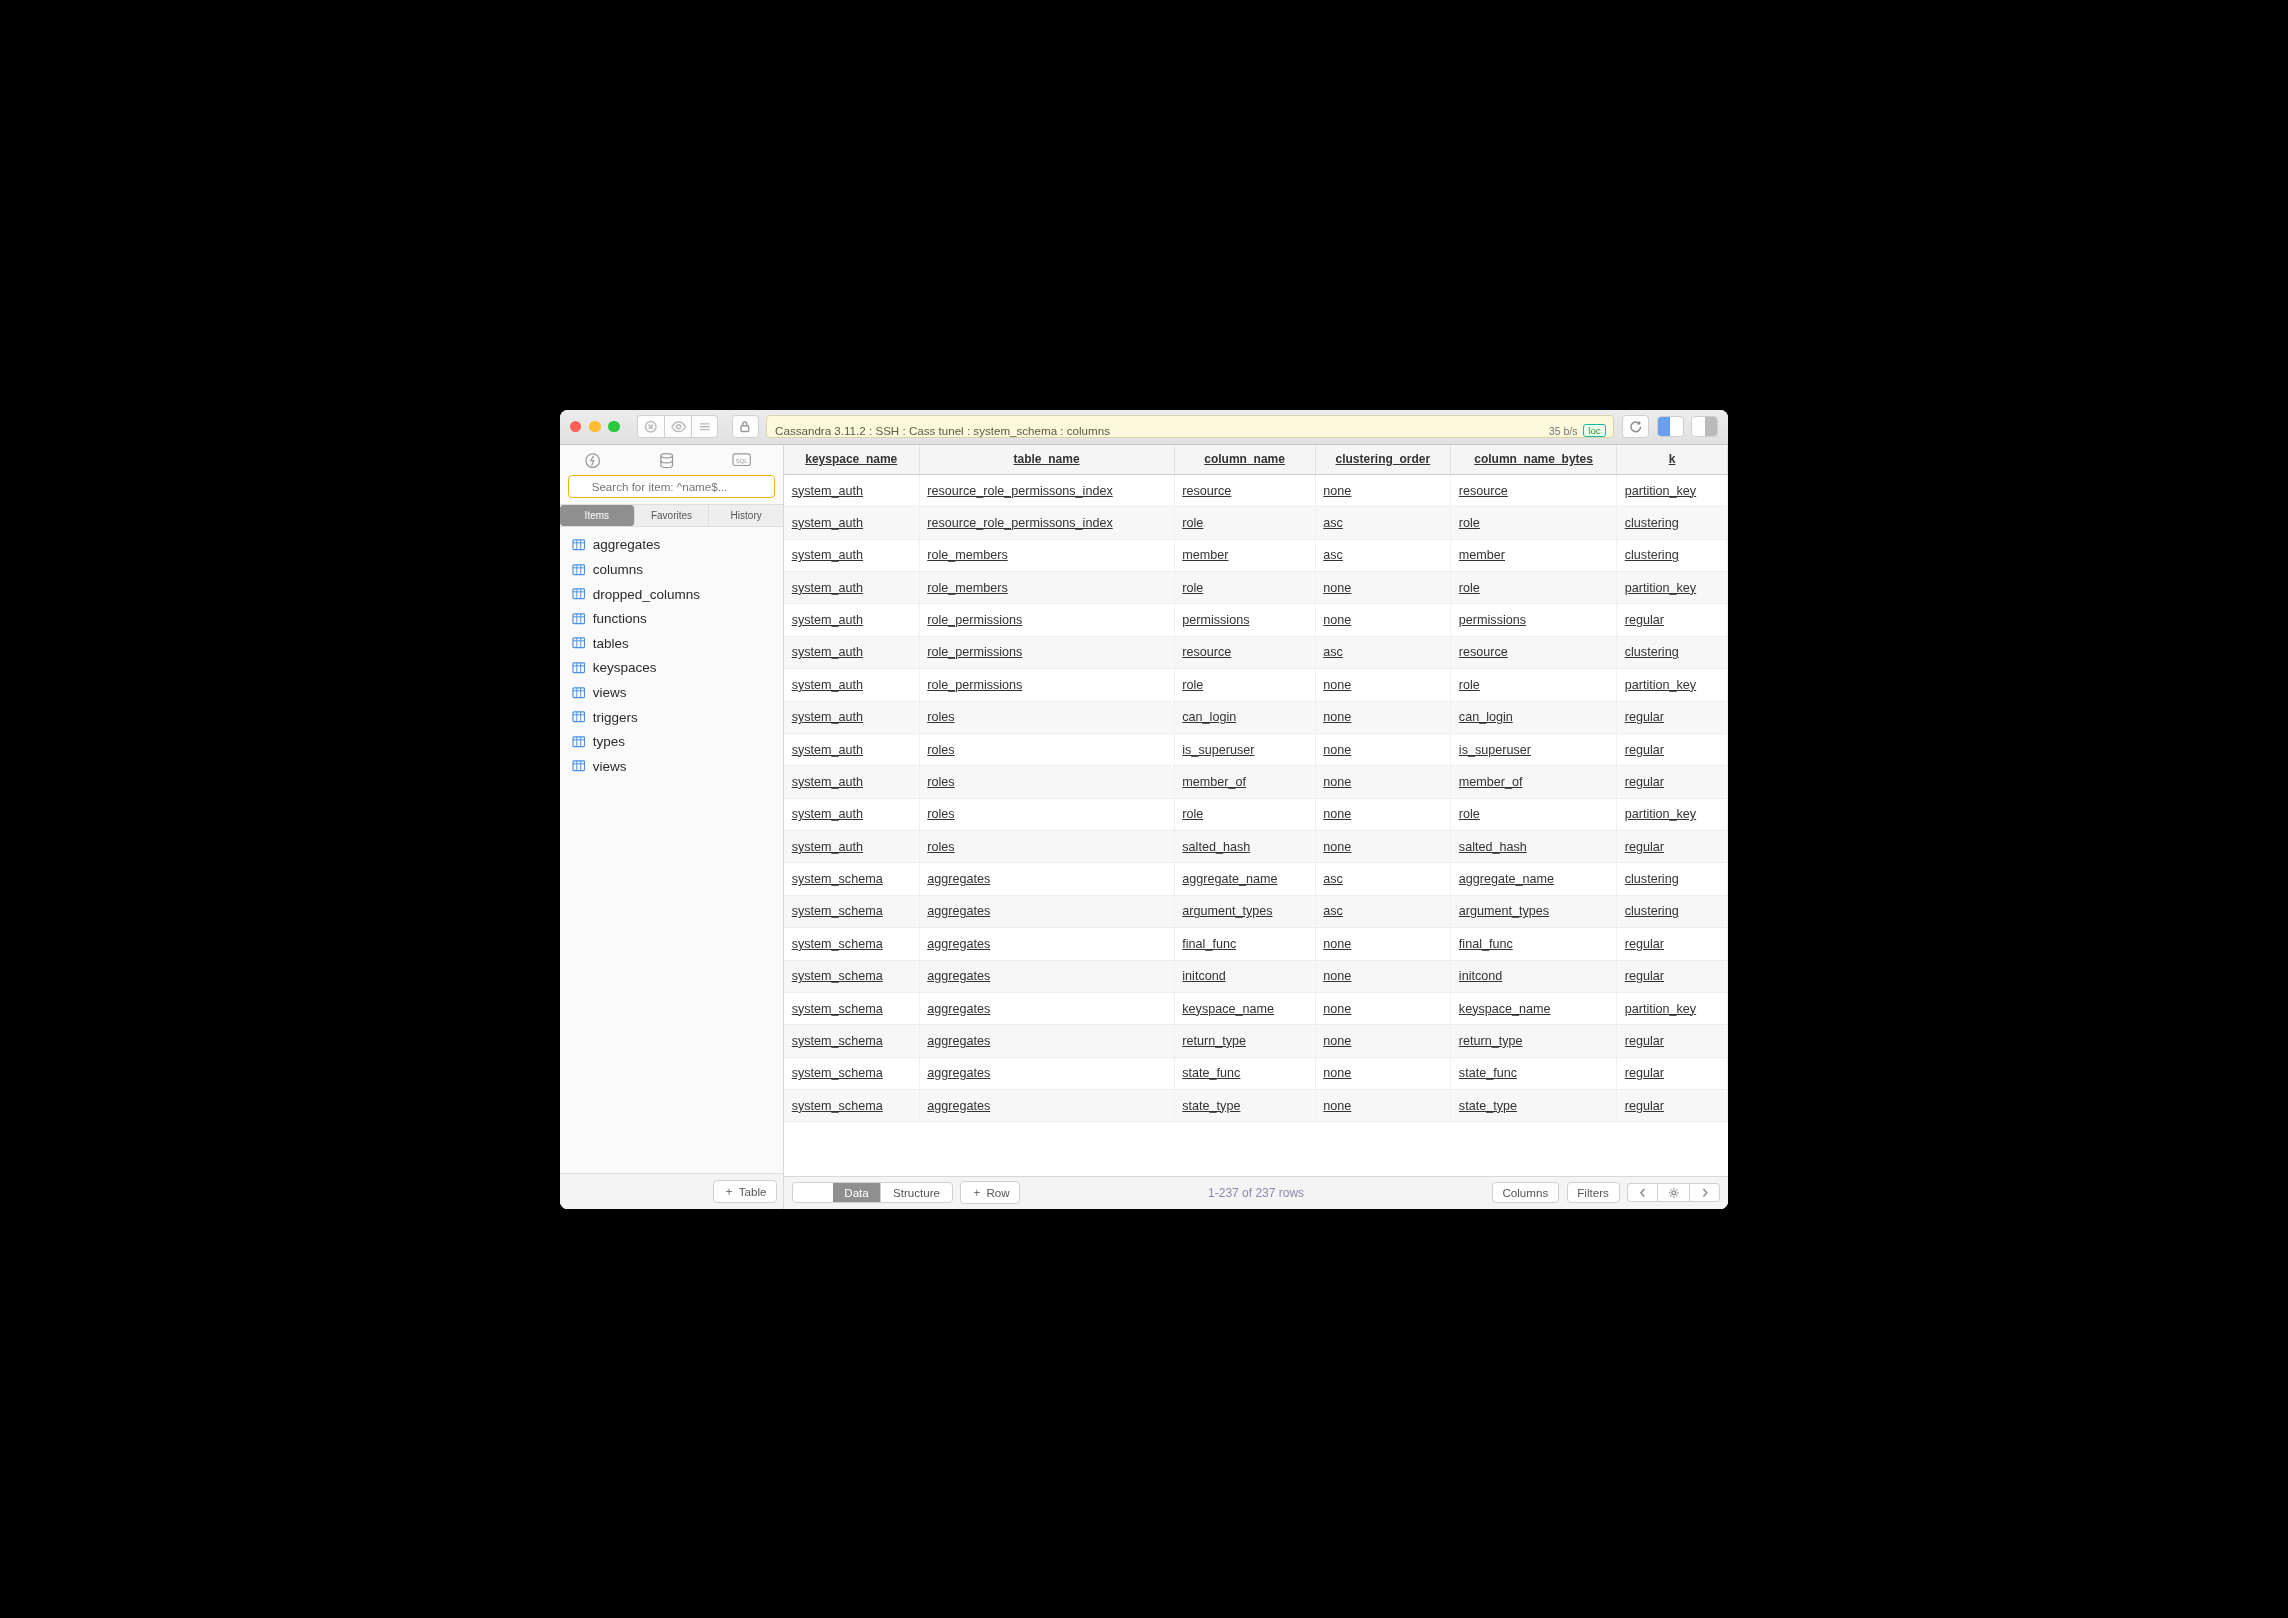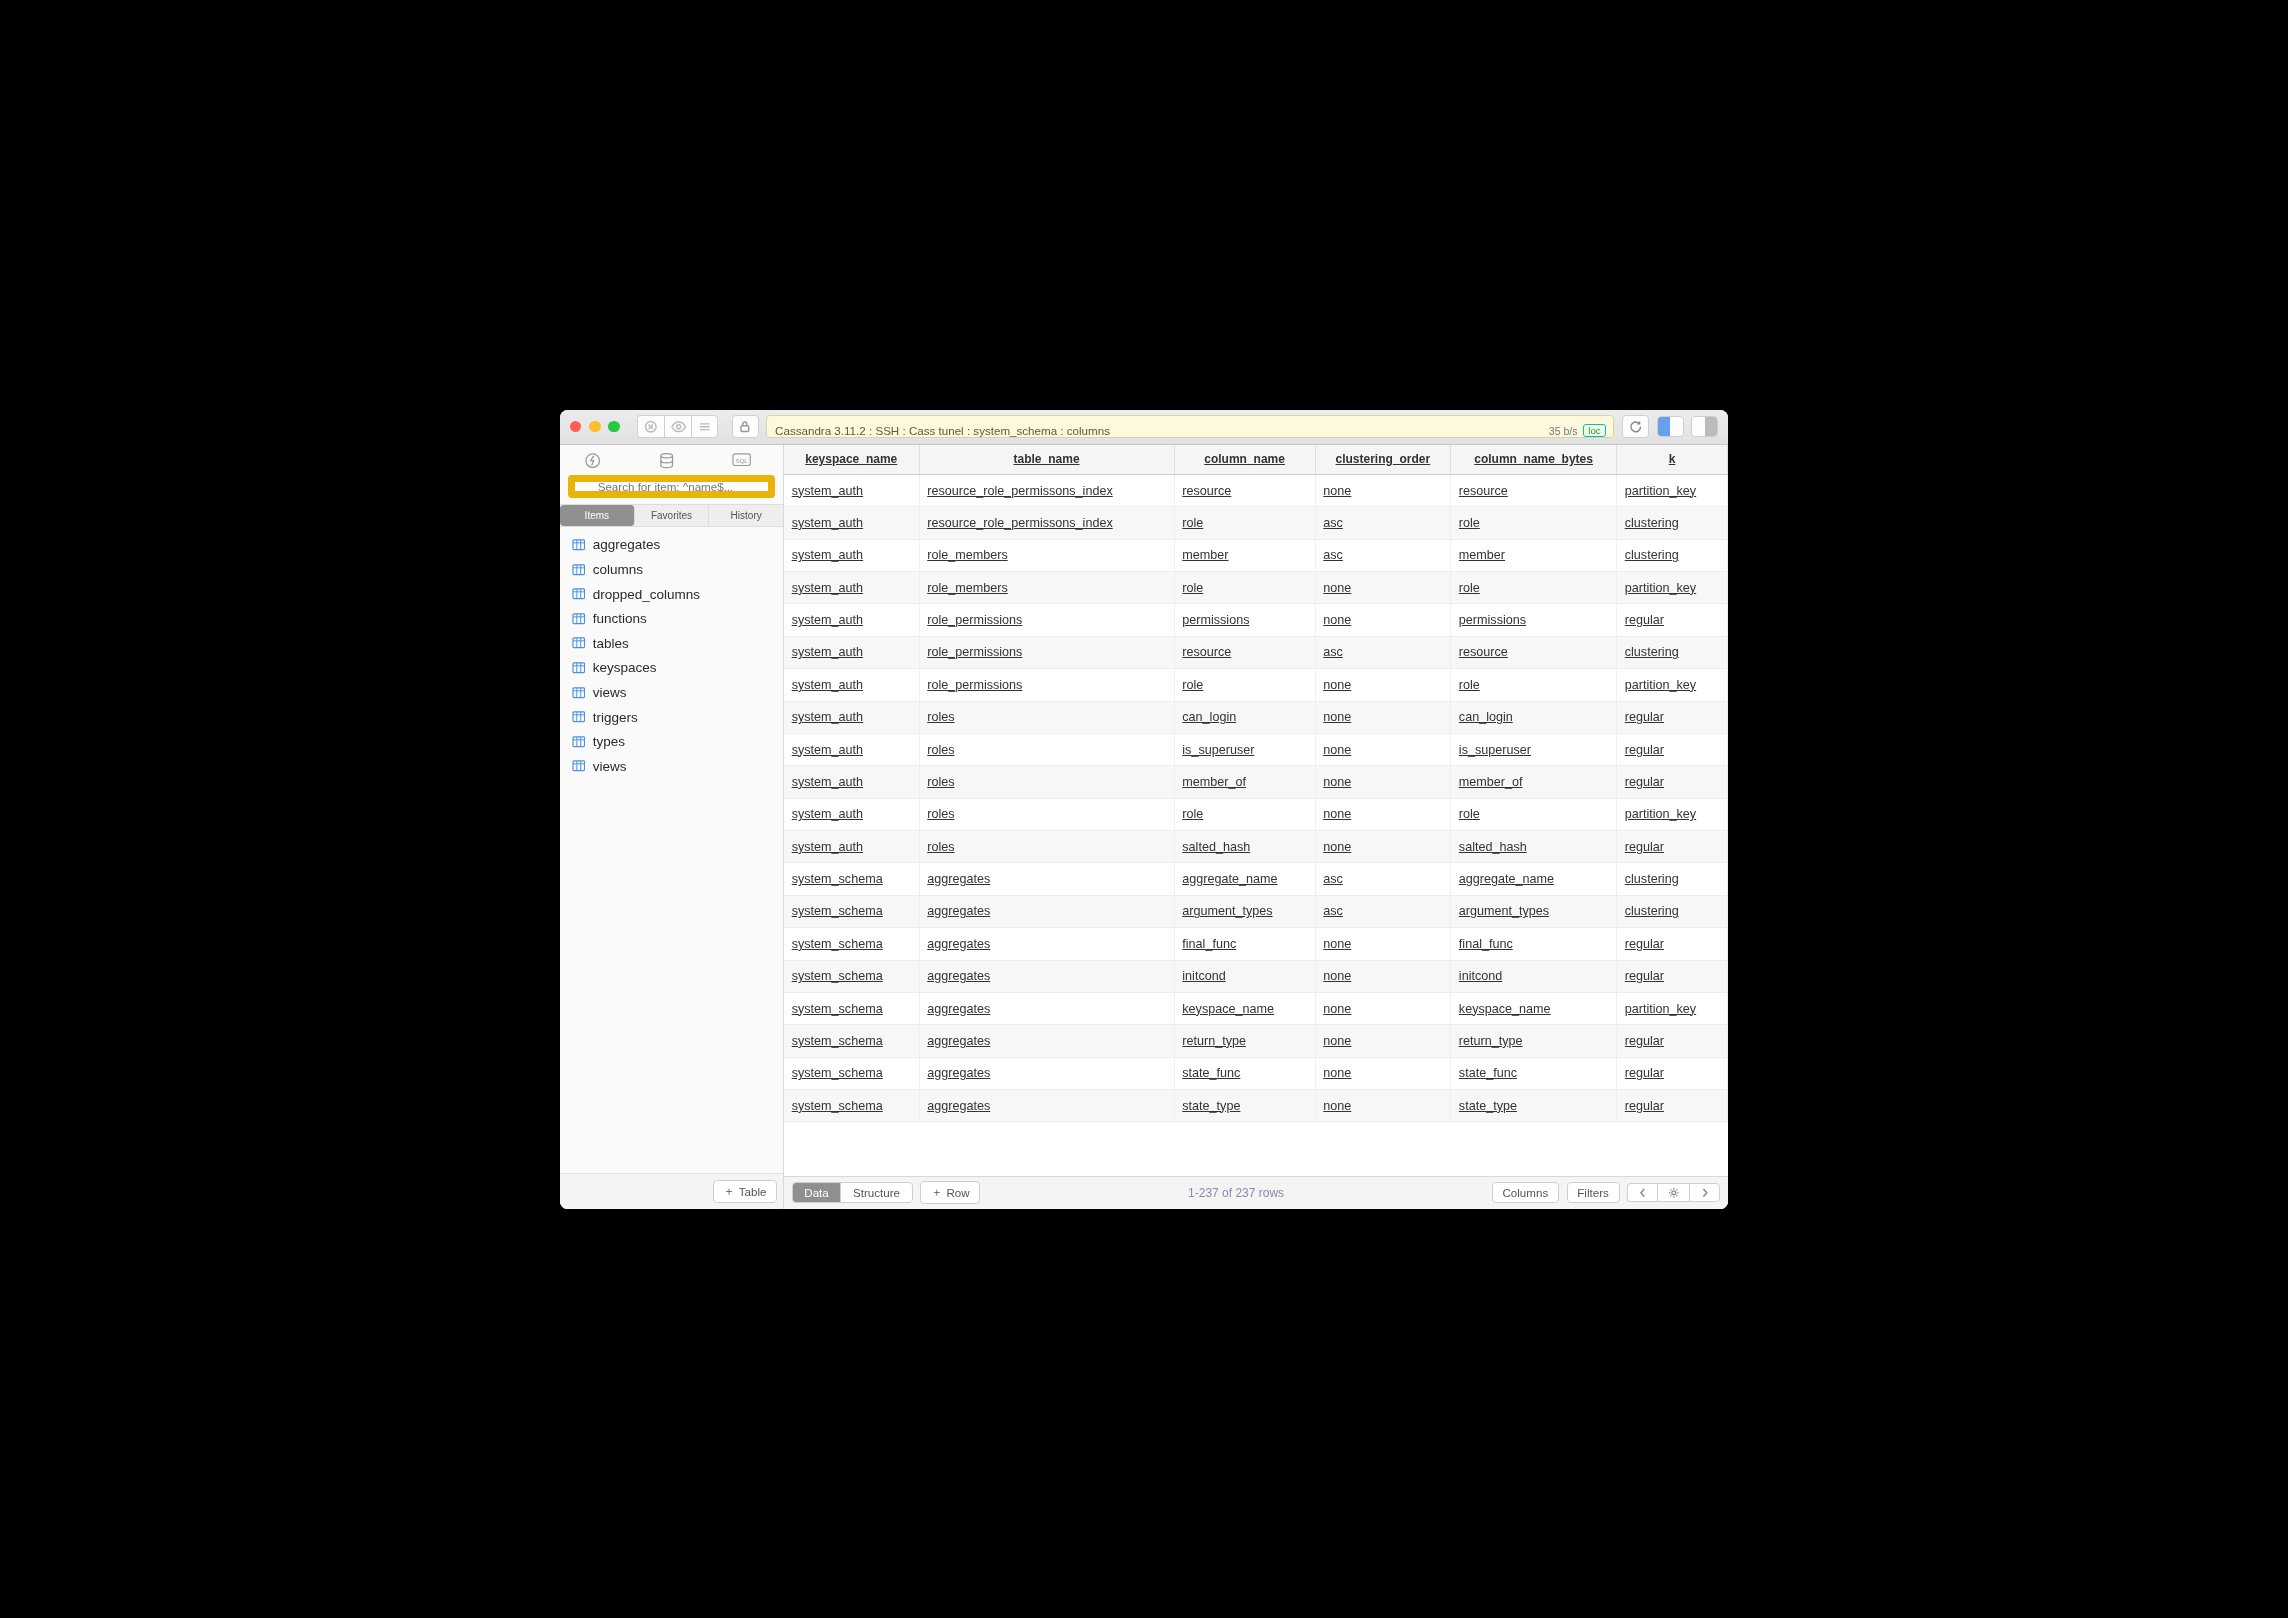--- a/index.html
+++ b/index.html
@@ -101,21 +101,21 @@
     display: flex;
     justify-content: space-around;
     padding: 7.7px 0 5.8px;
     color: #888;
   }
   .side-top .icon { width: 27px; text-align: center; cursor: pointer; }
   .search-wrap { padding: 0 7.7px 5.8px; }
   .search {
     width: 100%;
     height: 23px;
-    border: 7px solid #eab308;
+    border: 1px solid #eab308;
     border-radius: 3.9px;
     background: #fff;
     padding: 0 15px 0 23px;
     font-size: 11.6px;
     color: #333;
     position: relative;
   }
   .search-wrap { position: relative; }
   .search-wrap .mag {
     position: absolute;
@@ -215,20 +215,21 @@
     align-items: center;
     padding: 0 7.7px;
     gap: 7.7px;
   }
   .seg-group {
     display: inline-flex;
     border: 1px solid #cfcfcf;
     border-radius: 3.9px;
     overflow: hidden;
     background: #fff;
+    padding-left: 40px;
   }
   .seg-group .sg {
     padding: 2.9px 11.6px;
     font-size: 11.6px;
     color: #555;
     border-right: 1px solid #cfcfcf;
     cursor: pointer;
   }
   .seg-group .sg:last-child { border-right: none; }
   .seg-group .sg.active { background: #8f8f8f; color: #fff; }

